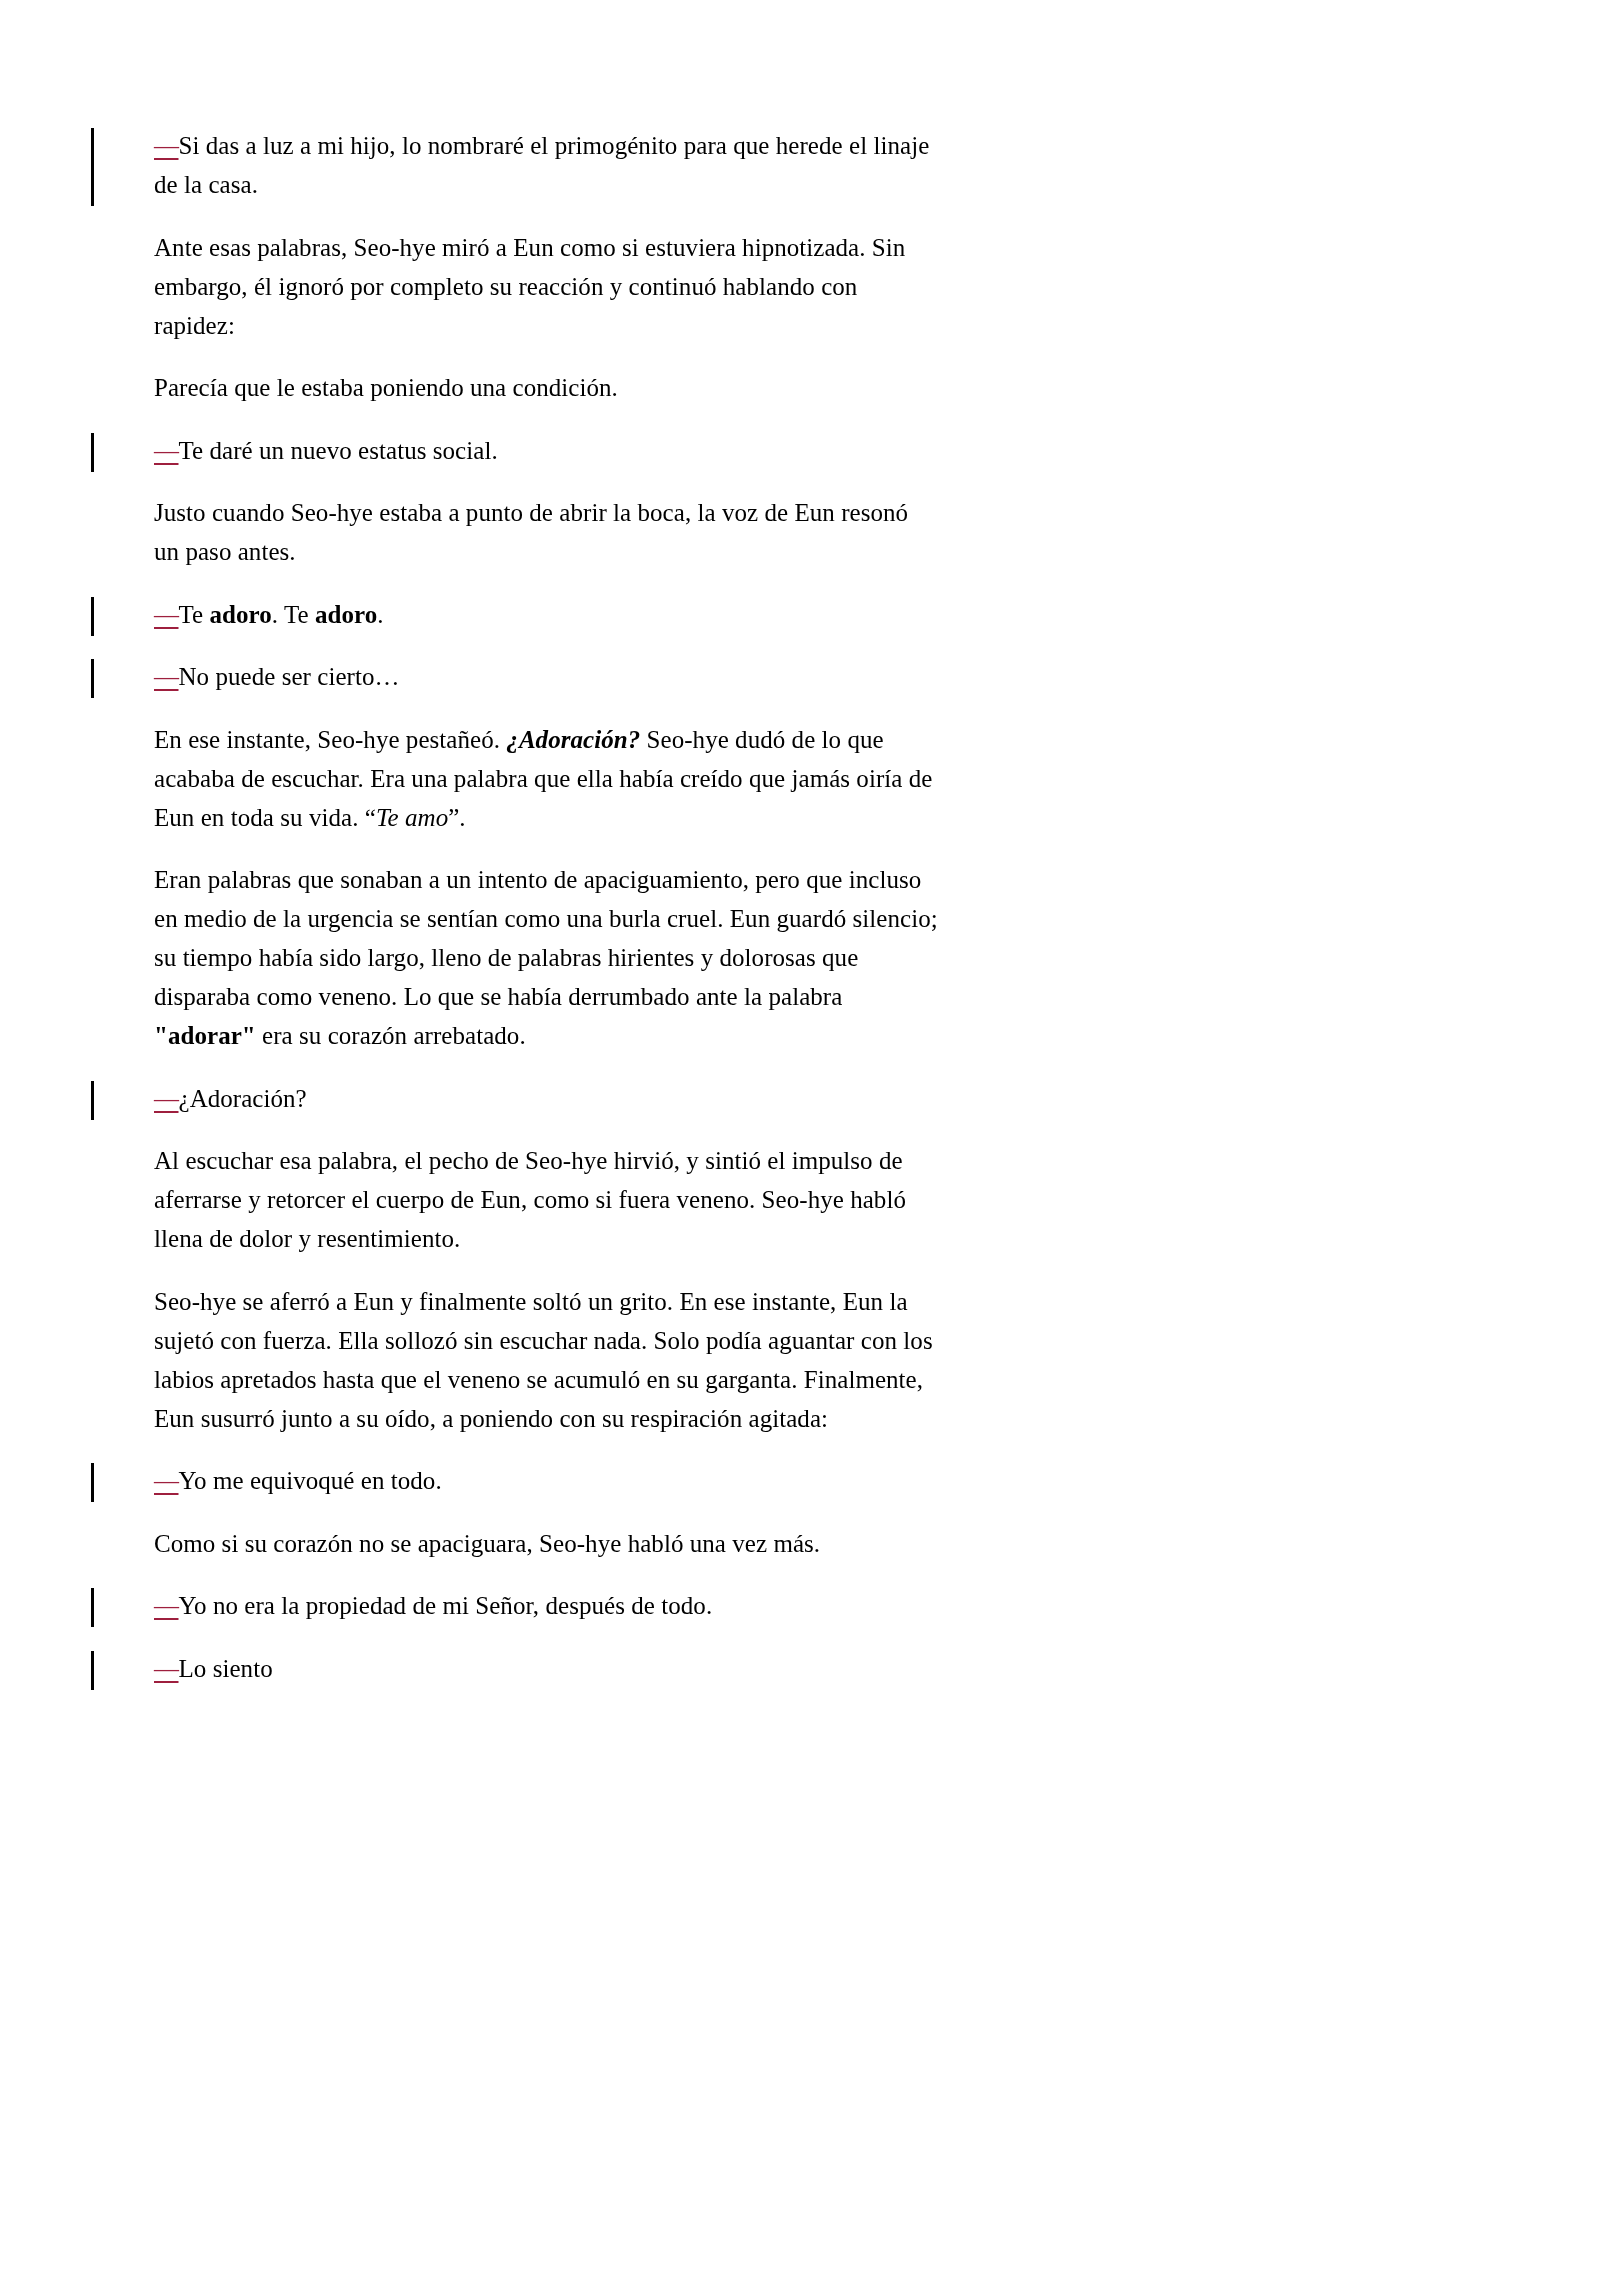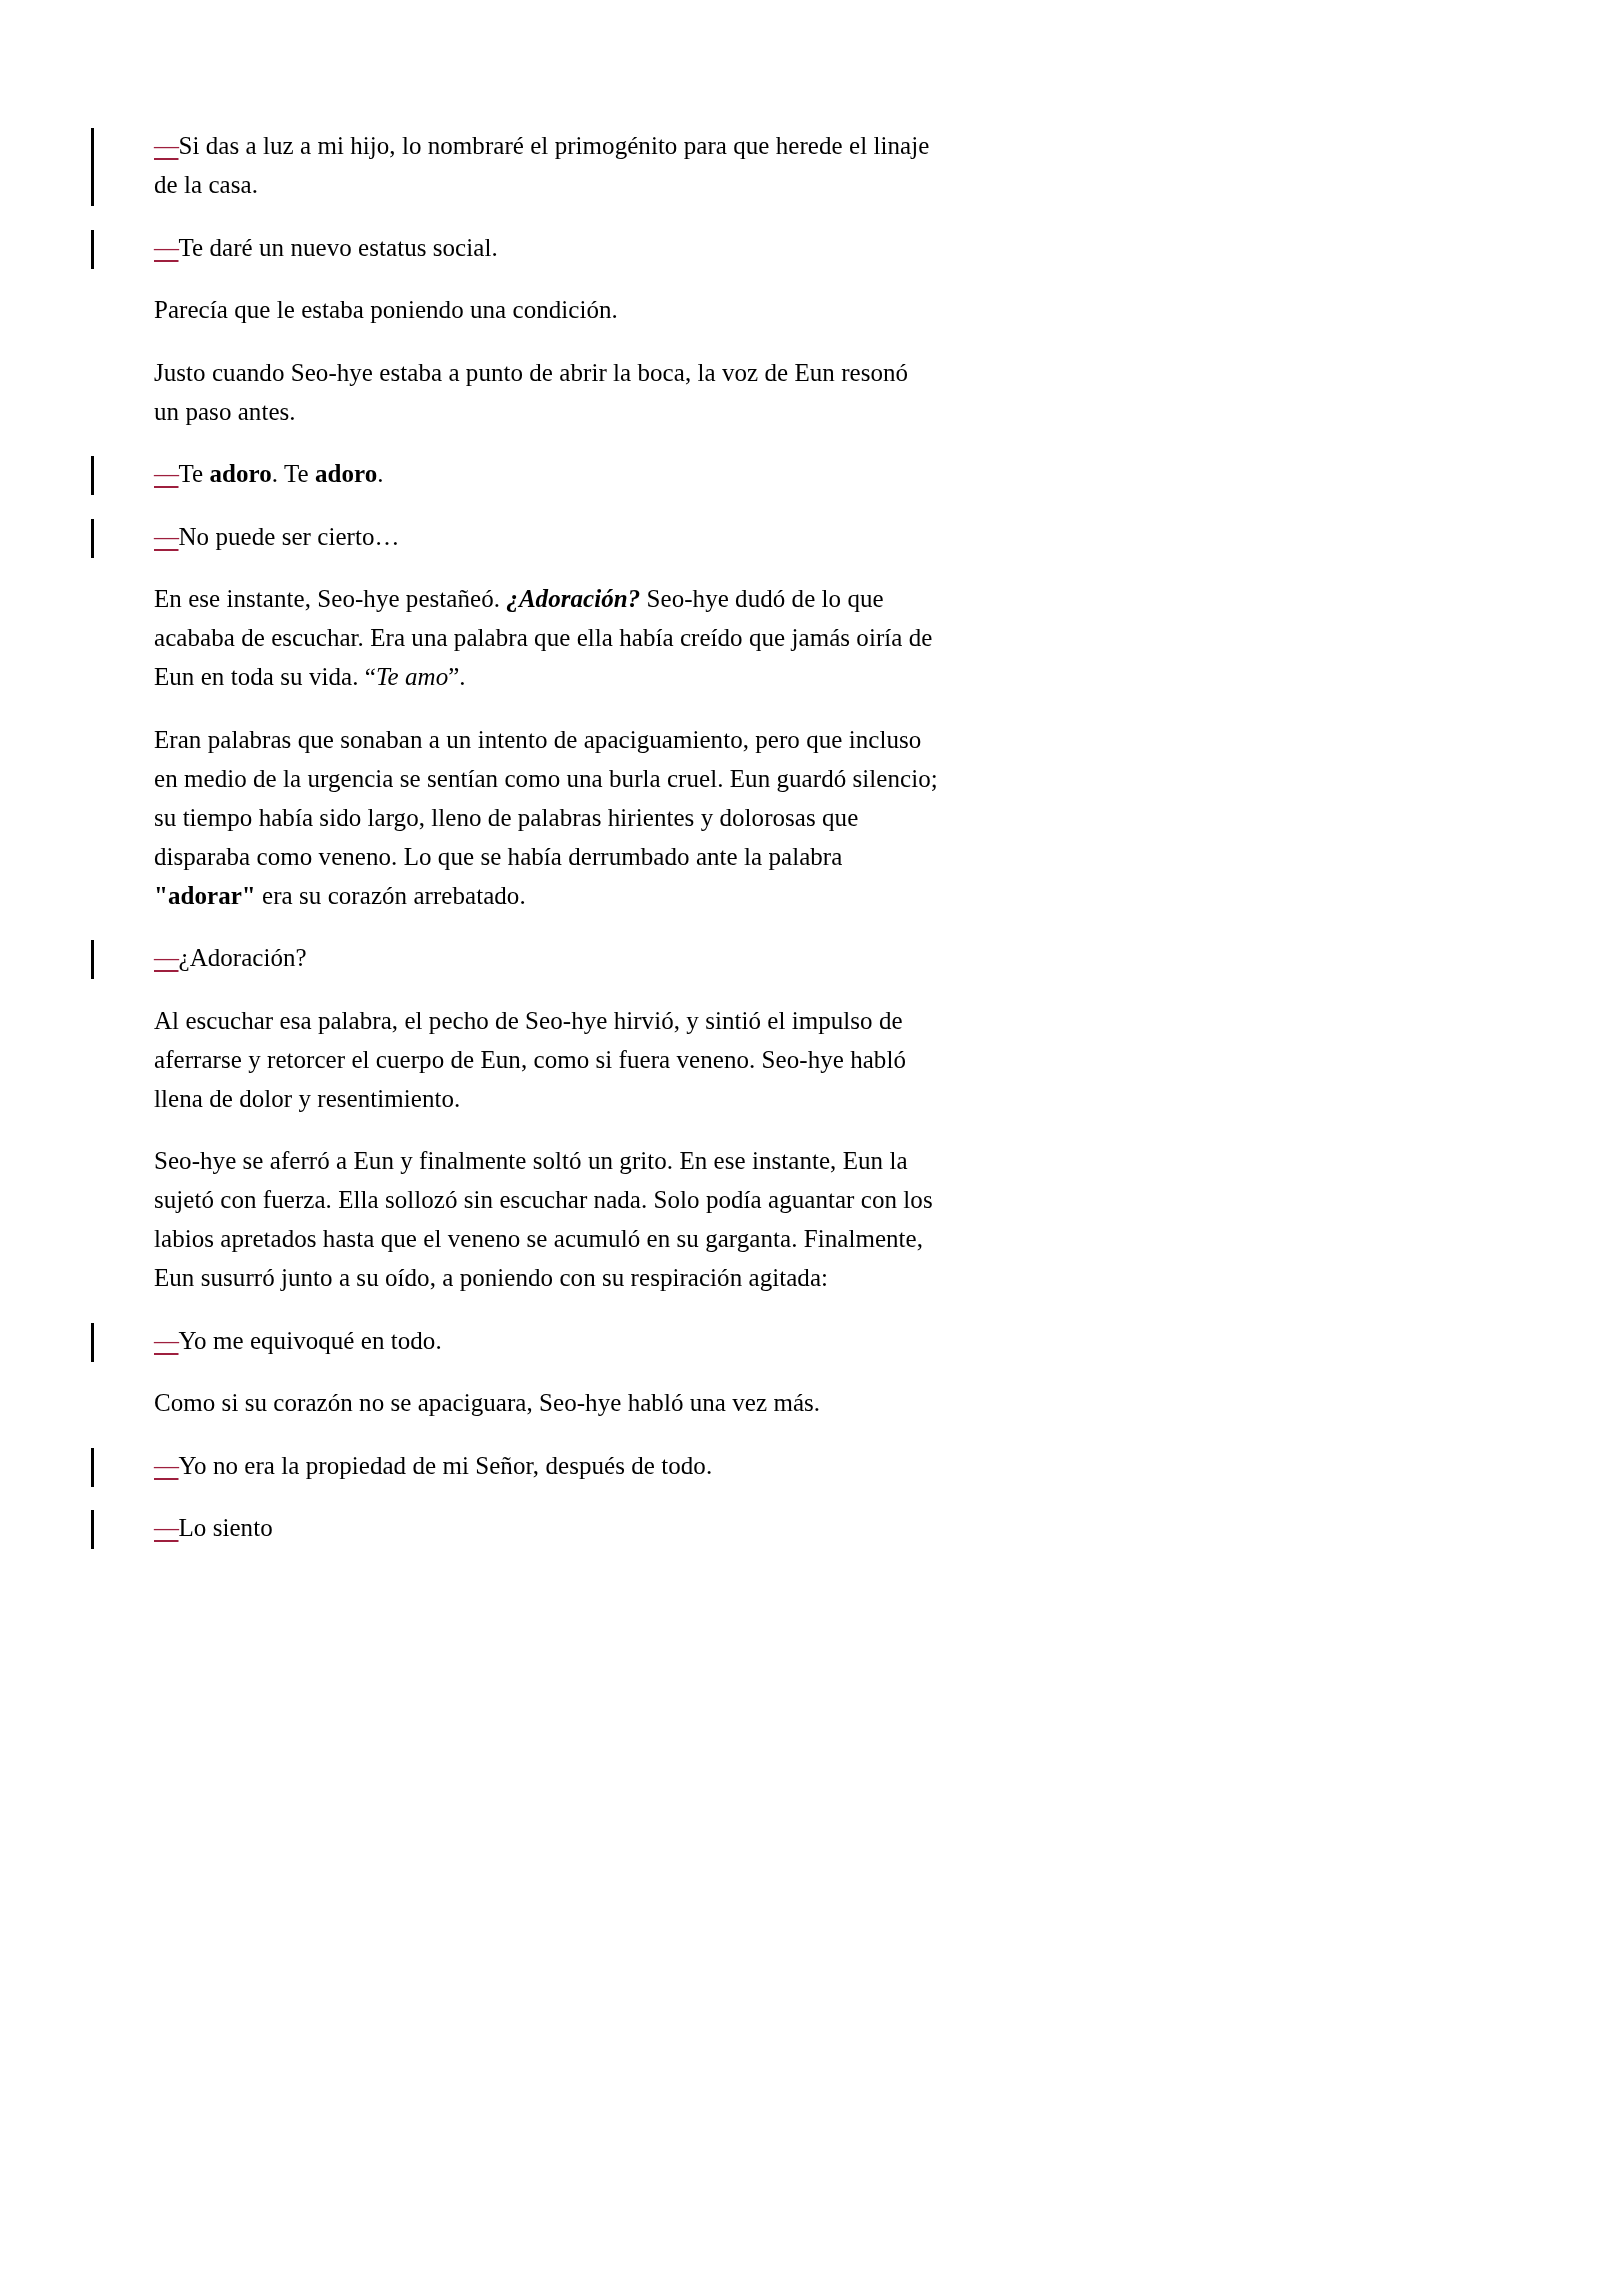--- a/index.html
+++ b/index.html
@@ -62,22 +62,23 @@
   i, .i { font-style: italic; }
   .bi { font-weight: bold; font-style: italic; }
 </style>
 </head>
 <body>
 
 <div class="page">
   <div class="doc-body" id="doc-body">
 
   <p class="para spoken" id="p1"><span class="changebar" style="background: rgb(0, 0, 0);"></span><span class="dash" style="color: rgb(158, 31, 62); text-decoration-color: rgb(158, 31, 62);">—</span><span>Si das a luz a mi hijo, lo nombraré el primogénito para que herede el linaje de la casa.</span></p>
+      <p class="para narration nobar" id="p2"><span>Ante esas palabras, Seo-hye miró a Eun como si estuviera hipnotizada. Sin embargo, él ignoró por completo su reacción y continuó hablando con rapidez:</span></p>
+      <p class="para narration nobar" id="p4"><span>Parecía que le estaba poniendo una condición.</span></p>
       <p class="para spoken" id="p3"><span class="changebar" style="background: rgb(0, 0, 0);"></span><span class="dash" style="color: rgb(158, 31, 62); text-decoration-color: rgb(158, 31, 62);">—</span><span>Te daré un nuevo estatus social.</span></p>
-      <p class="para narration nobar" id="p4"><span>Parecía que le estaba poniendo una condición.</span></p>
       <p class="para narration nobar" id="p5"><span>Justo cuando Seo-hye estaba a punto de abrir la boca, la voz de Eun resonó un paso antes.</span></p>
       <p class="para spoken" id="p6"><span class="changebar" style="background: rgb(0, 0, 0);"></span><span class="dash" style="color: rgb(158, 31, 62); text-decoration-color: rgb(158, 31, 62);">—</span><span>Te </span><span class="b">adoro</span><span>. Te </span><span class="b">adoro</span><span>.</span></p>
       <p class="para spoken" id="p8"><span class="changebar" style="background: rgb(0, 0, 0);"></span><span class="dash" style="color: rgb(158, 31, 62); text-decoration-color: rgb(158, 31, 62);">—</span><span>No puede ser cierto…</span></p>
       <p class="para narration nobar" id="p9"><span>En ese instante, Seo-hye pestañeó. </span><span class="bi">¿Adoración?</span><span> Seo-hye dudó de lo que acababa de escuchar. Era una palabra que ella había creído que jamás oiría de Eun en toda su vida. “</span><span class="i">Te amo</span><span>”.</span></p>
       <p class="para narration nobar" id="p10"><span>Eran palabras que sonaban a un intento de apaciguamiento, pero que incluso en medio de la urgencia se sentían como una burla cruel. Eun guardó silencio; su tiempo había sido largo, lleno de palabras hirientes y dolorosas que disparaba como veneno. Lo que se había derrumbado ante la palabra </span><span class="b">"adorar"</span><span> era su corazón arrebatado.</span></p>
       <p class="para spoken" id="p11"><span class="changebar" style="background: rgb(0, 0, 0);"></span><span class="dash" style="color: rgb(158, 31, 62); text-decoration-color: rgb(158, 31, 62);">—</span><span>¿Adoración?</span></p>
       <p class="para narration nobar" id="p12"><span>Al escuchar esa palabra, el pecho de Seo-hye hirvió, y sintió el impulso de aferrarse y retorcer el cuerpo de Eun, como si fuera veneno. Seo-hye habló llena de dolor y resentimiento.</span></p>
       <p class="para narration nobar" id="p14"><span>Seo-hye se aferró a Eun y finalmente soltó un grito. En ese instante, Eun la sujetó con fuerza. Ella sollozó sin escuchar nada. Solo podía aguantar con los labios apretados hasta que el veneno se acumuló en su garganta. Finalmente, Eun susurró junto a su oído, a poniendo con su respiración agitada:</span></p>
       <p class="para spoken" id="p15"><span class="changebar" style="background: rgb(0, 0, 0);"></span><span class="dash" style="color: rgb(158, 31, 62); text-decoration-color: rgb(158, 31, 62);">—</span><span>Yo me equivoqué en todo.</span></p>
       <p class="para narration nobar" id="p16"><span>Como si su corazón no se apaciguara, Seo-hye habló una vez más.</span></p>

